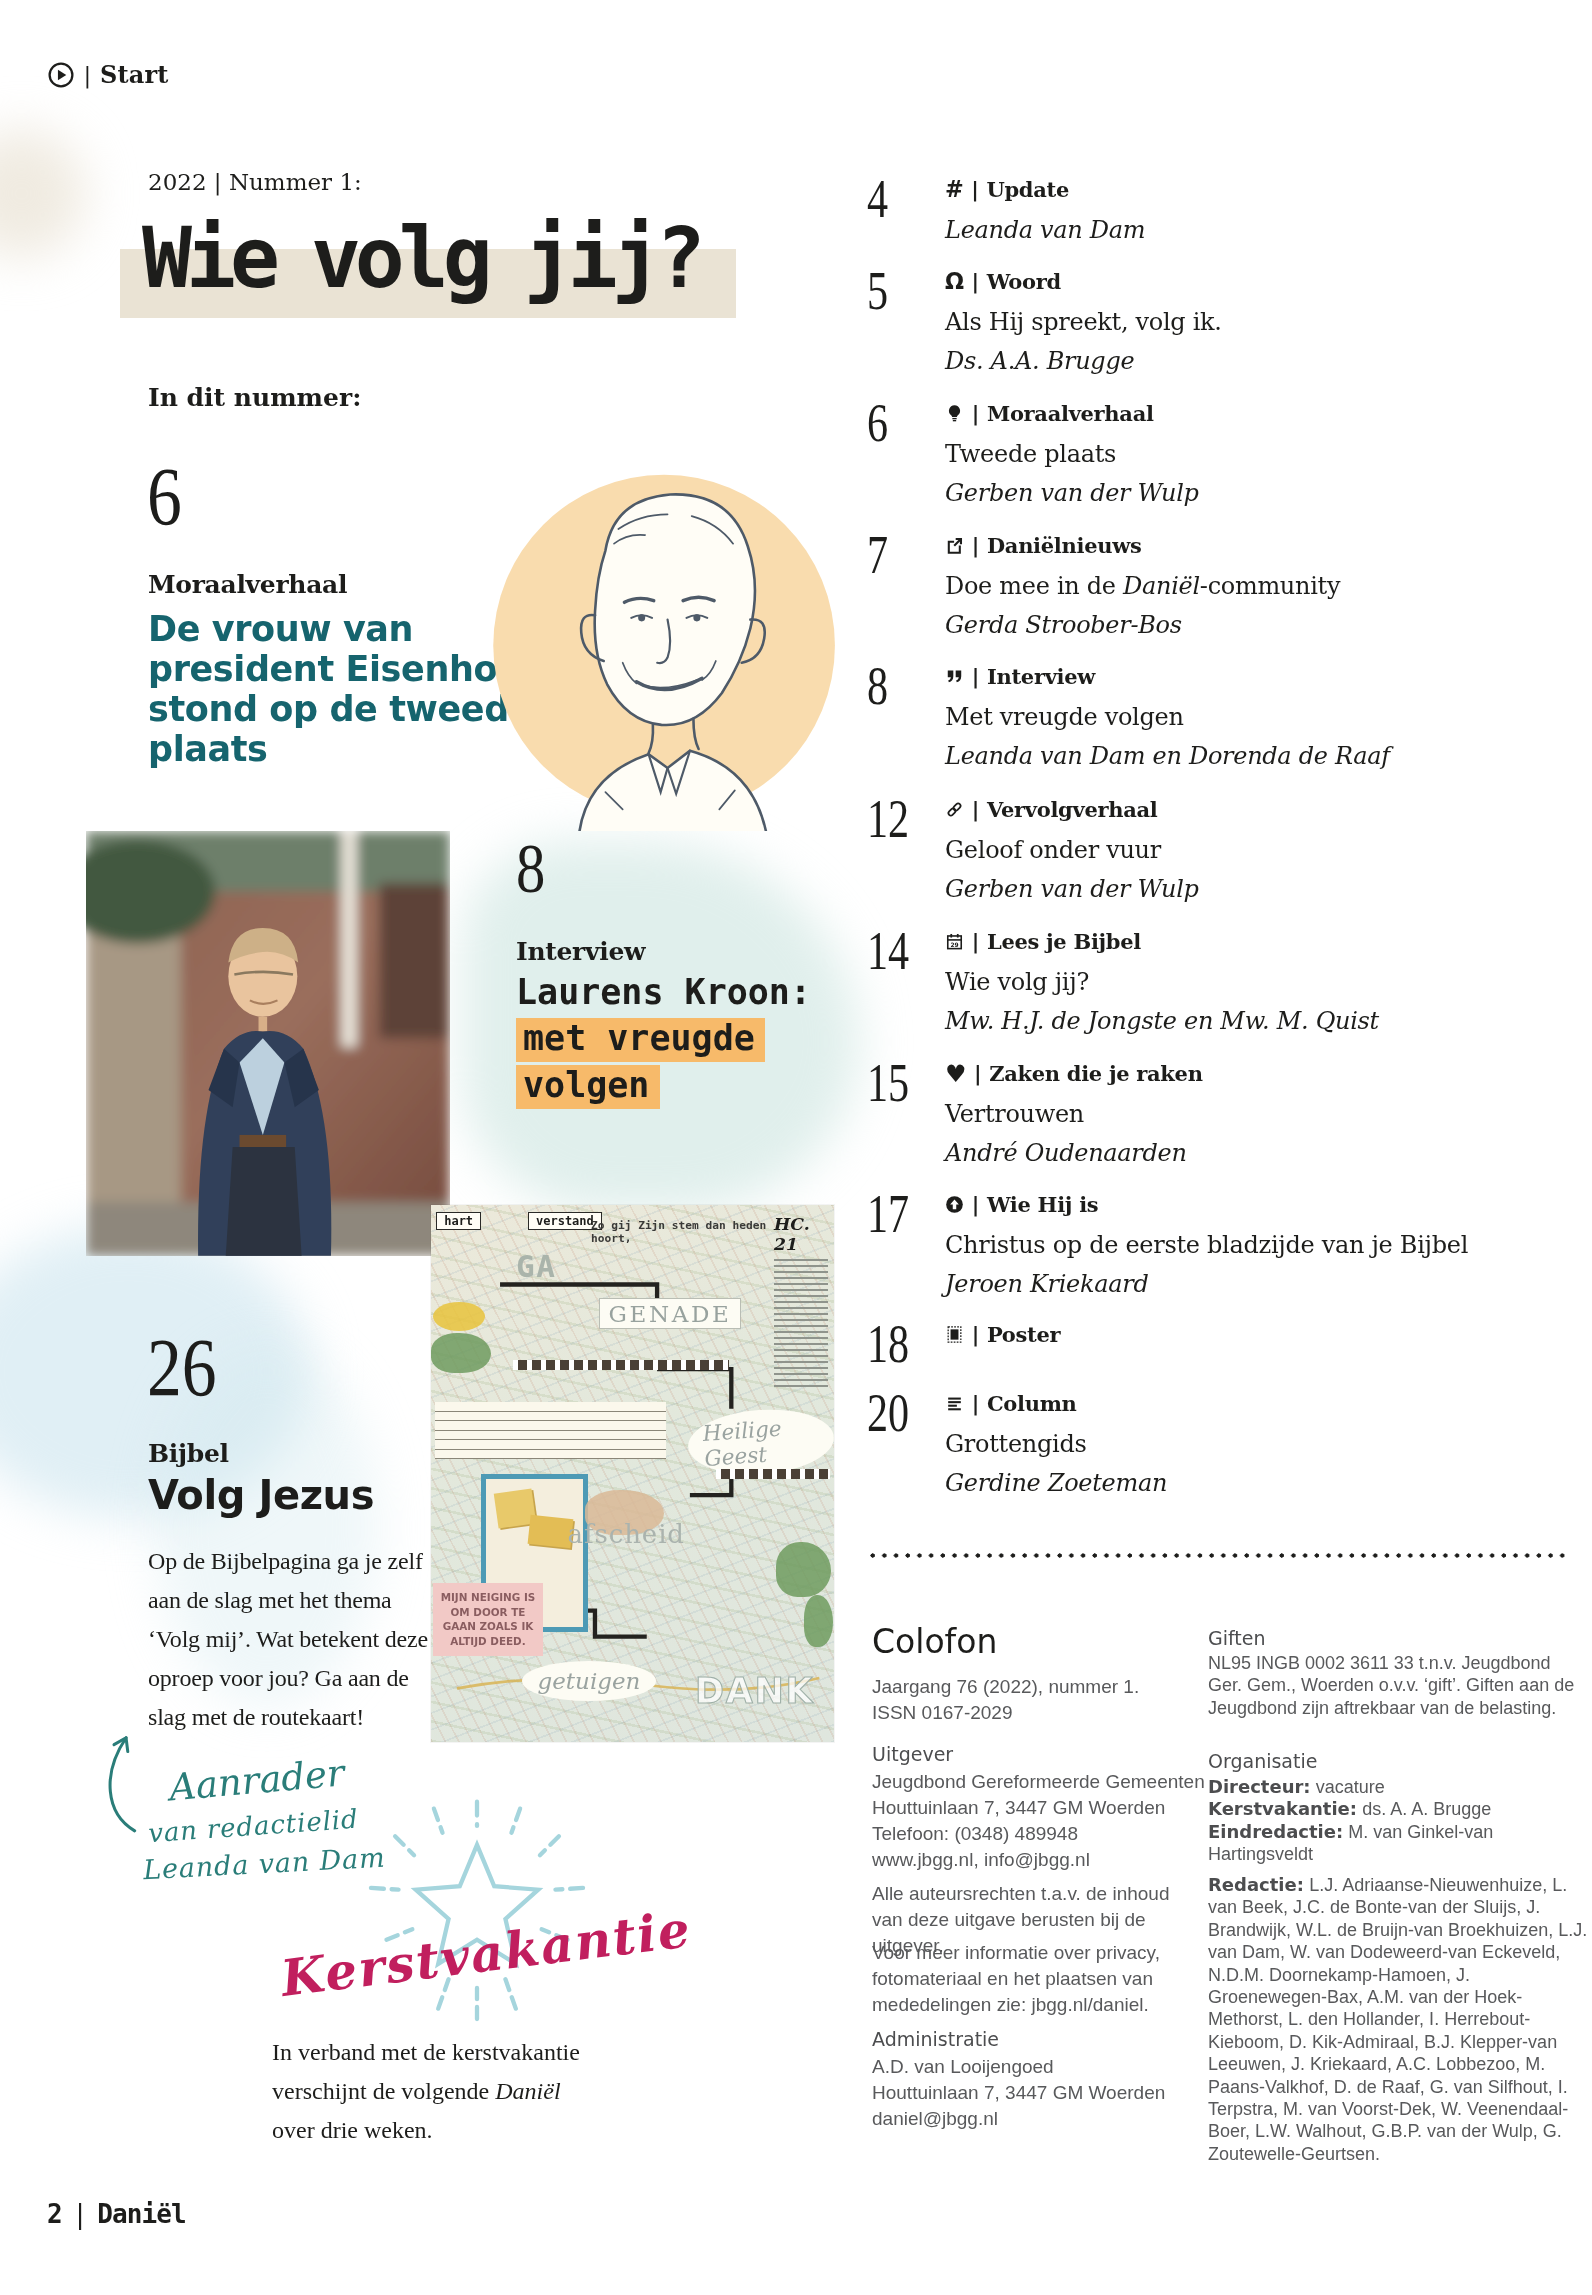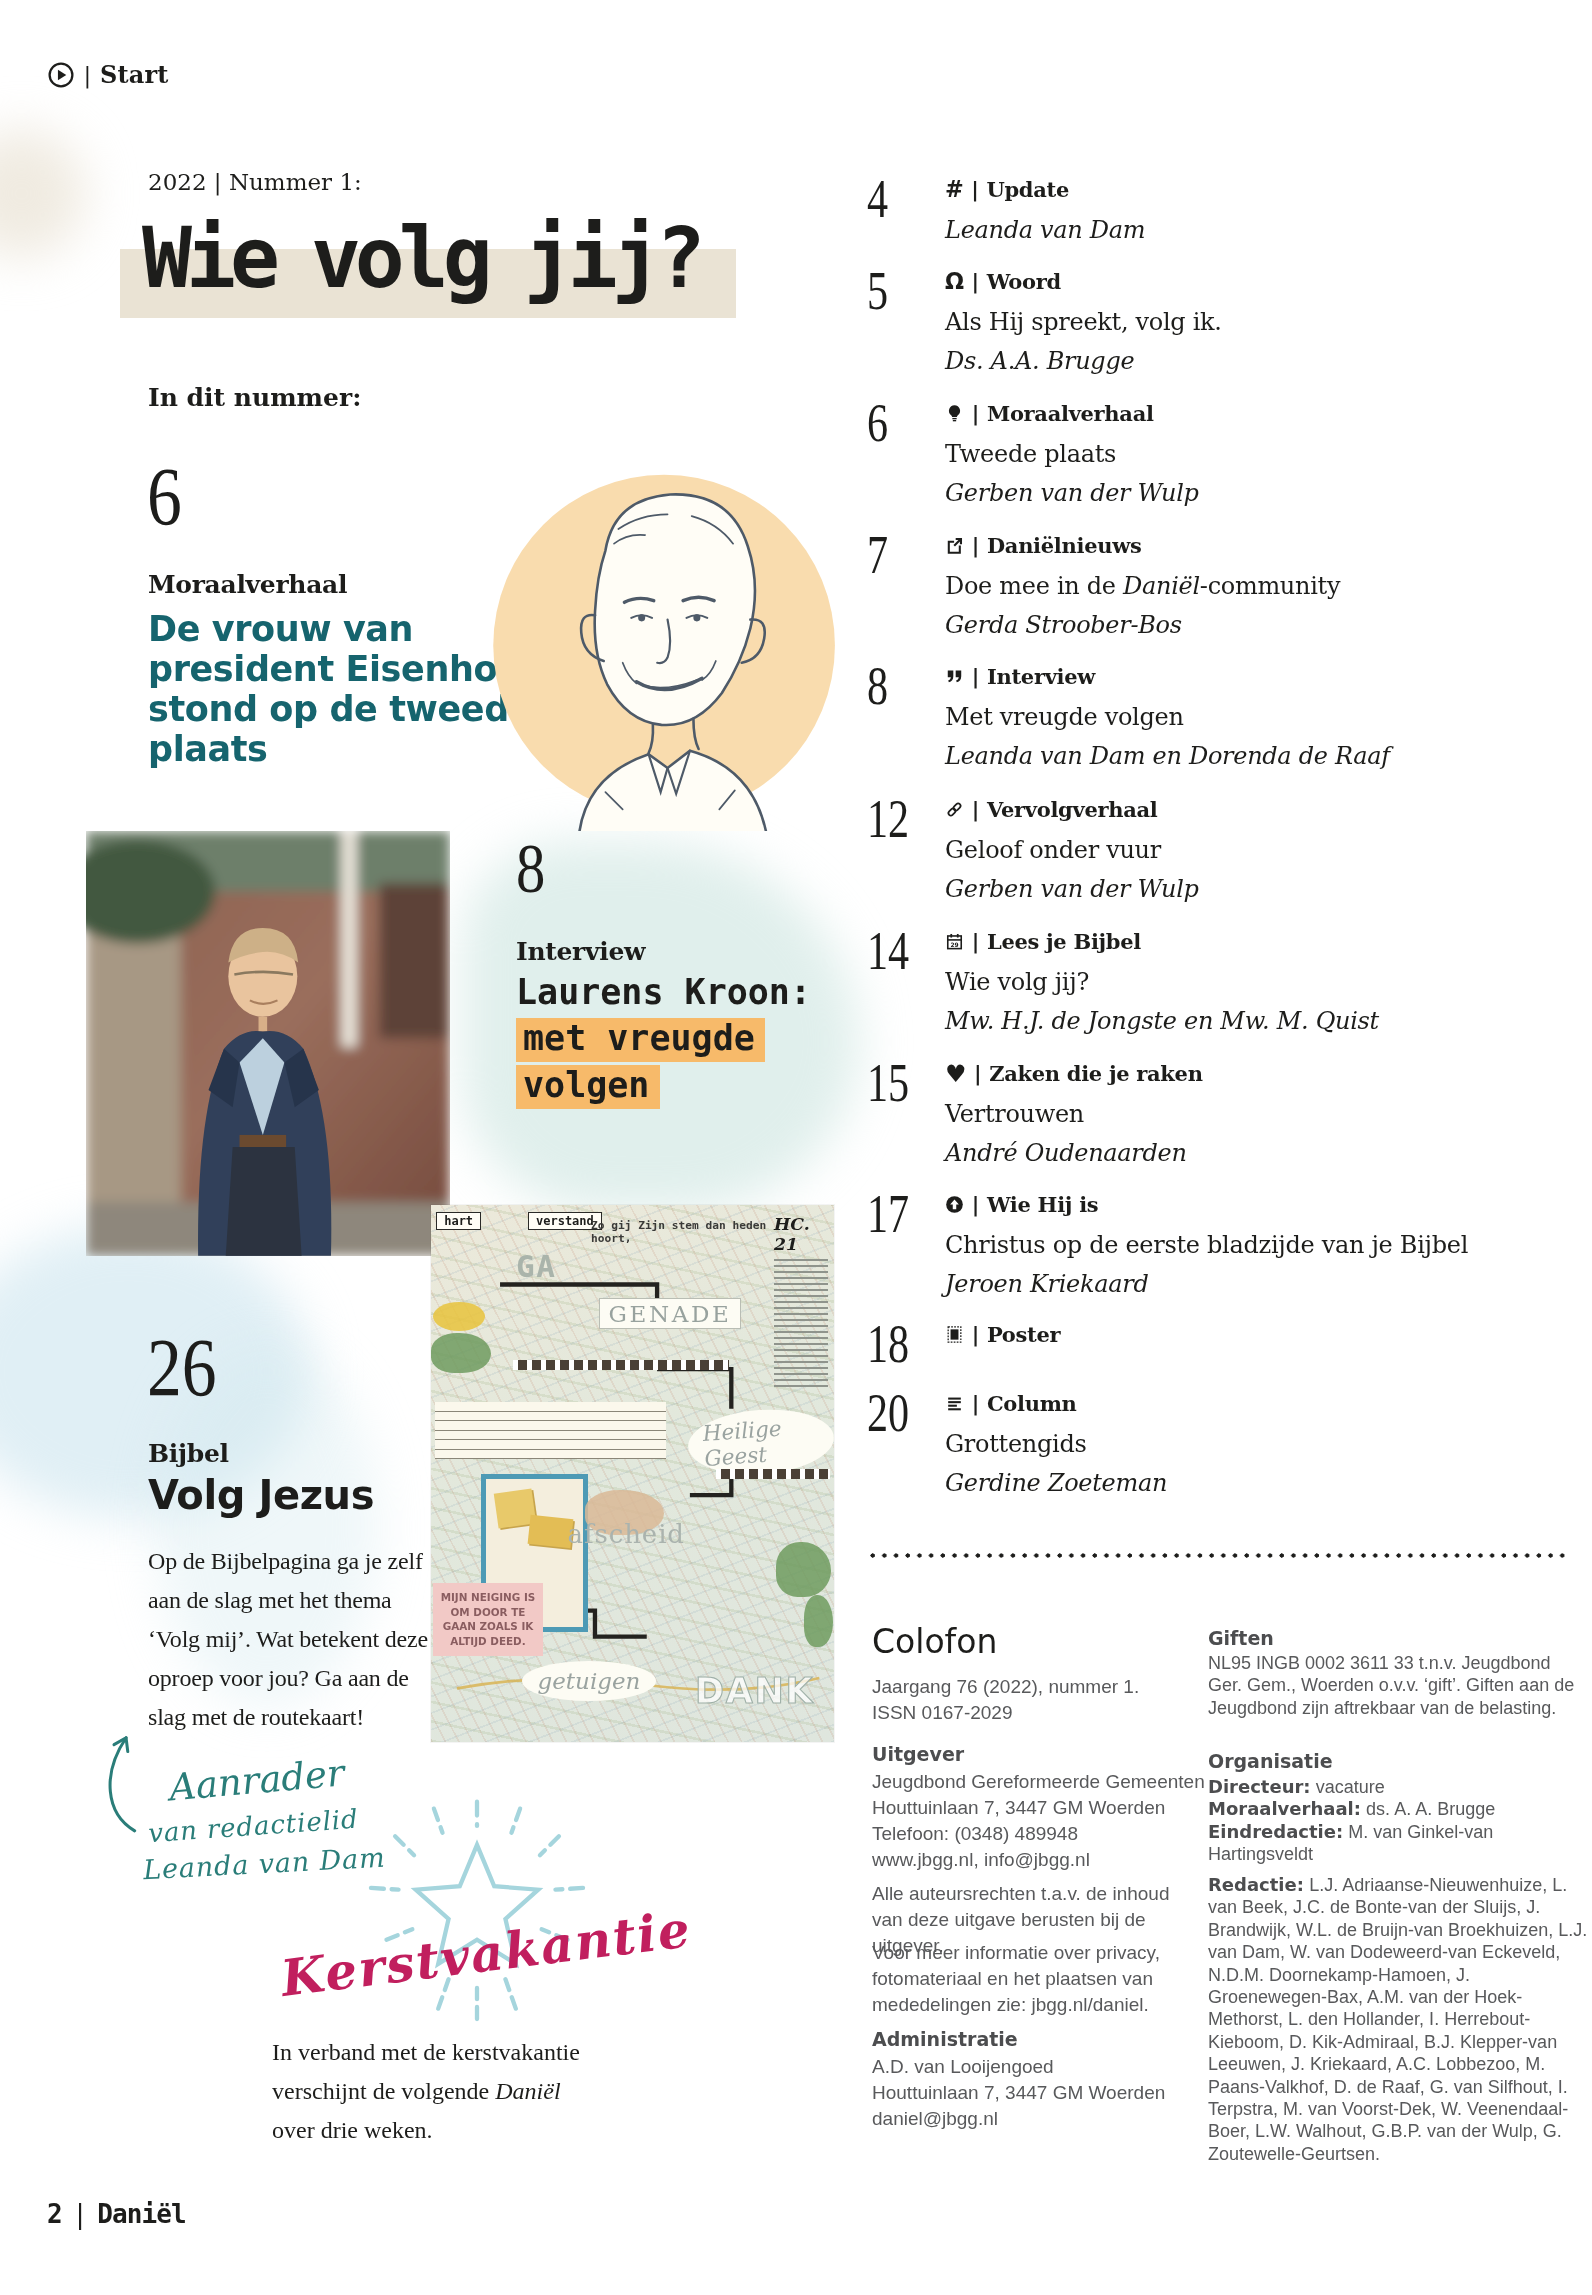--- a/index.html
+++ b/index.html
@@ -94,21 +94,21 @@
   .toc-title,.toc-author{position:absolute;left:78px;font-family:"DejaVu Serif",serif;font-size:24px;
            letter-spacing:-0.3px;white-space:nowrap;}
   .toc-author{font-style:italic;}
 
   .dotline{left:870px;top:1553px;width:701px;height:5.2px;
     background-image:radial-gradient(circle at 2.6px 2.6px, #1d1d1b 2px, transparent 2.4px);
     background-size:11.7px 5.2px;background-repeat:repeat-x;}
 
   
   .c-title{left:872px;top:1622px;font-family:"DejaVu Sans",sans-serif;font-size:33px;}
-  .c-label{font-family:"DejaVu Sans",sans-serif;font-weight:bold;font-size:19px;color:#4c4d4f;}
+  .c-label{font-family:"DejaVu Sans",sans-serif;font-weight:normal;font-size:19px;color:#4c4d4f;}
   .c-text{font-family:"Liberation Sans",sans-serif;font-size:19px;color:#58595b;line-height:26px;}
   .c-right .c-text,.c-right.c-text{font-size:18px;line-height:22.4px;}
   .c-par b{font-family:"DejaVu Sans",sans-serif;font-weight:bold;color:#4c4d4f;margin-right:5.2px;}
 
   .footer{left:47px;top:2199px;display:flex;align-items:baseline;gap:10.4px;
           font-family:"DejaVu Sans Mono",monospace;font-weight:bold;font-size:26px;letter-spacing:-0.9px;}
 </style>
 </head>
 <body>
 
@@ -466,21 +466,21 @@
     <div>Houttuinlaan 7, 3447 GM Woerden</div>
     <div>daniel@jbgg.nl</div>
   </div>
 
   <div class="abs c-label" style="left:1208px;top:1627px;">Giften</div>
   <div class="abs c-text c-right" style="left:1208px;top:1652px;width:371px;font-size:18px;line-height:22.4px;">NL95 INGB 0002 3611 33 t.n.v. Jeugdbond Ger. Gem., Woerden o.v.v. ‘gift’. Giften aan de Jeugdbond zijn aftrekbaar van de belasting.</div>
 
   <div class="abs c-label" style="left:1208px;top:1750px;">Organisatie</div>
   <div class="abs c-text c-par" style="left:1208px;top:1776px;width:380px;font-size:18px;line-height:22.4px;">
     <div><b>Directeur:</b><span>vacature</span></div>
-    <div><b>Moraalverhaal:</b><span>ds. A. A. Brugge</span></div>
+    <div><b>Kerstvakantie:</b><span>ds. A. A. Brugge</span></div>
     <div><b>Eindredactie:</b><span>M. van Ginkel-van Hartingsveldt</span></div>
   </div>
 
   <div class="abs c-text c-par" style="left:1208px;top:1874px;width:380px;font-size:18px;line-height:22.4px;">
     <b>Redactie:</b><span>L.J. Adriaanse-Nieuwenhuize, L. van Beek, J.C. de Bonte-van der Sluijs, J. Brandwijk, W.L. de Bruijn-van Broekhuizen, L.J. van Dam, W. van Dodeweerd-van Eckeveld, N.D.M. Doornekamp-Hamoen, J. Groenewegen-Bax, A.M. van der Hoek-Methorst, L. den Hollander, I. Herrebout-Kieboom, D. Kik-Admiraal, B.J. Klepper-van Leeuwen, J. Kriekaard, A.C. Lobbezoo, M. Paans-Valkhof, D. de Raaf, G. van Silfhout, I. Terpstra, M. van Voorst-Dek, W. Veenendaal-Boer, L.W. Walhout, G.B.P. van der Wulp, G. Zoutewelle-Geurtsen.</span>
   </div>
 
   <div class="abs footer">
     <span>2</span>
     <span style="font-weight:normal;">|</span>

